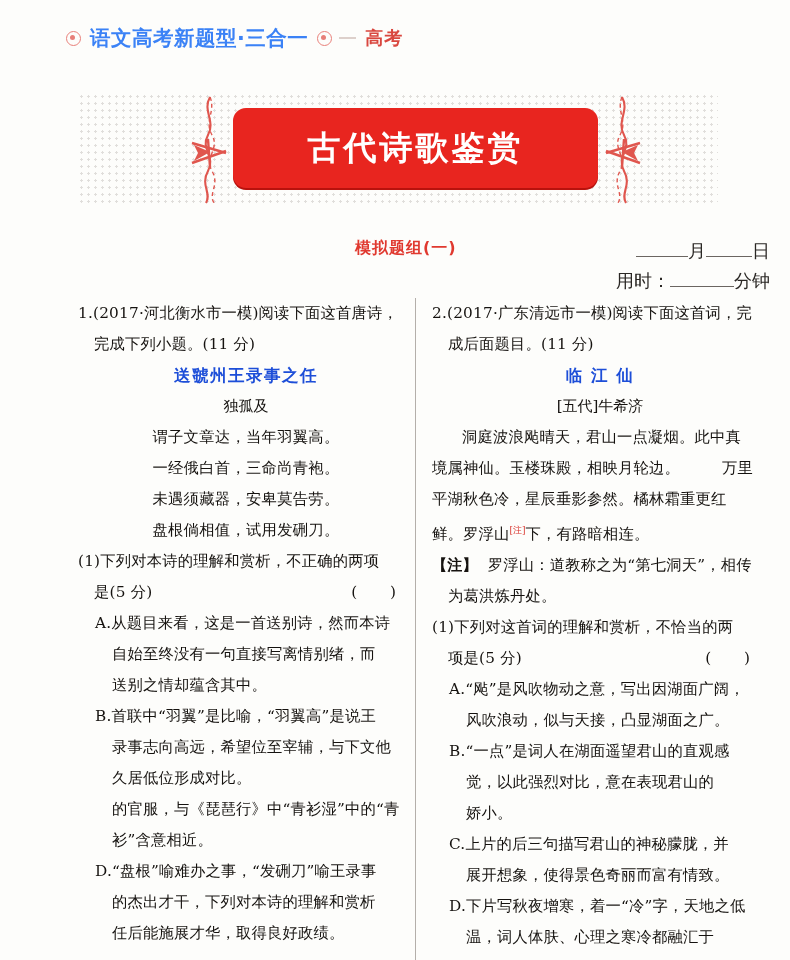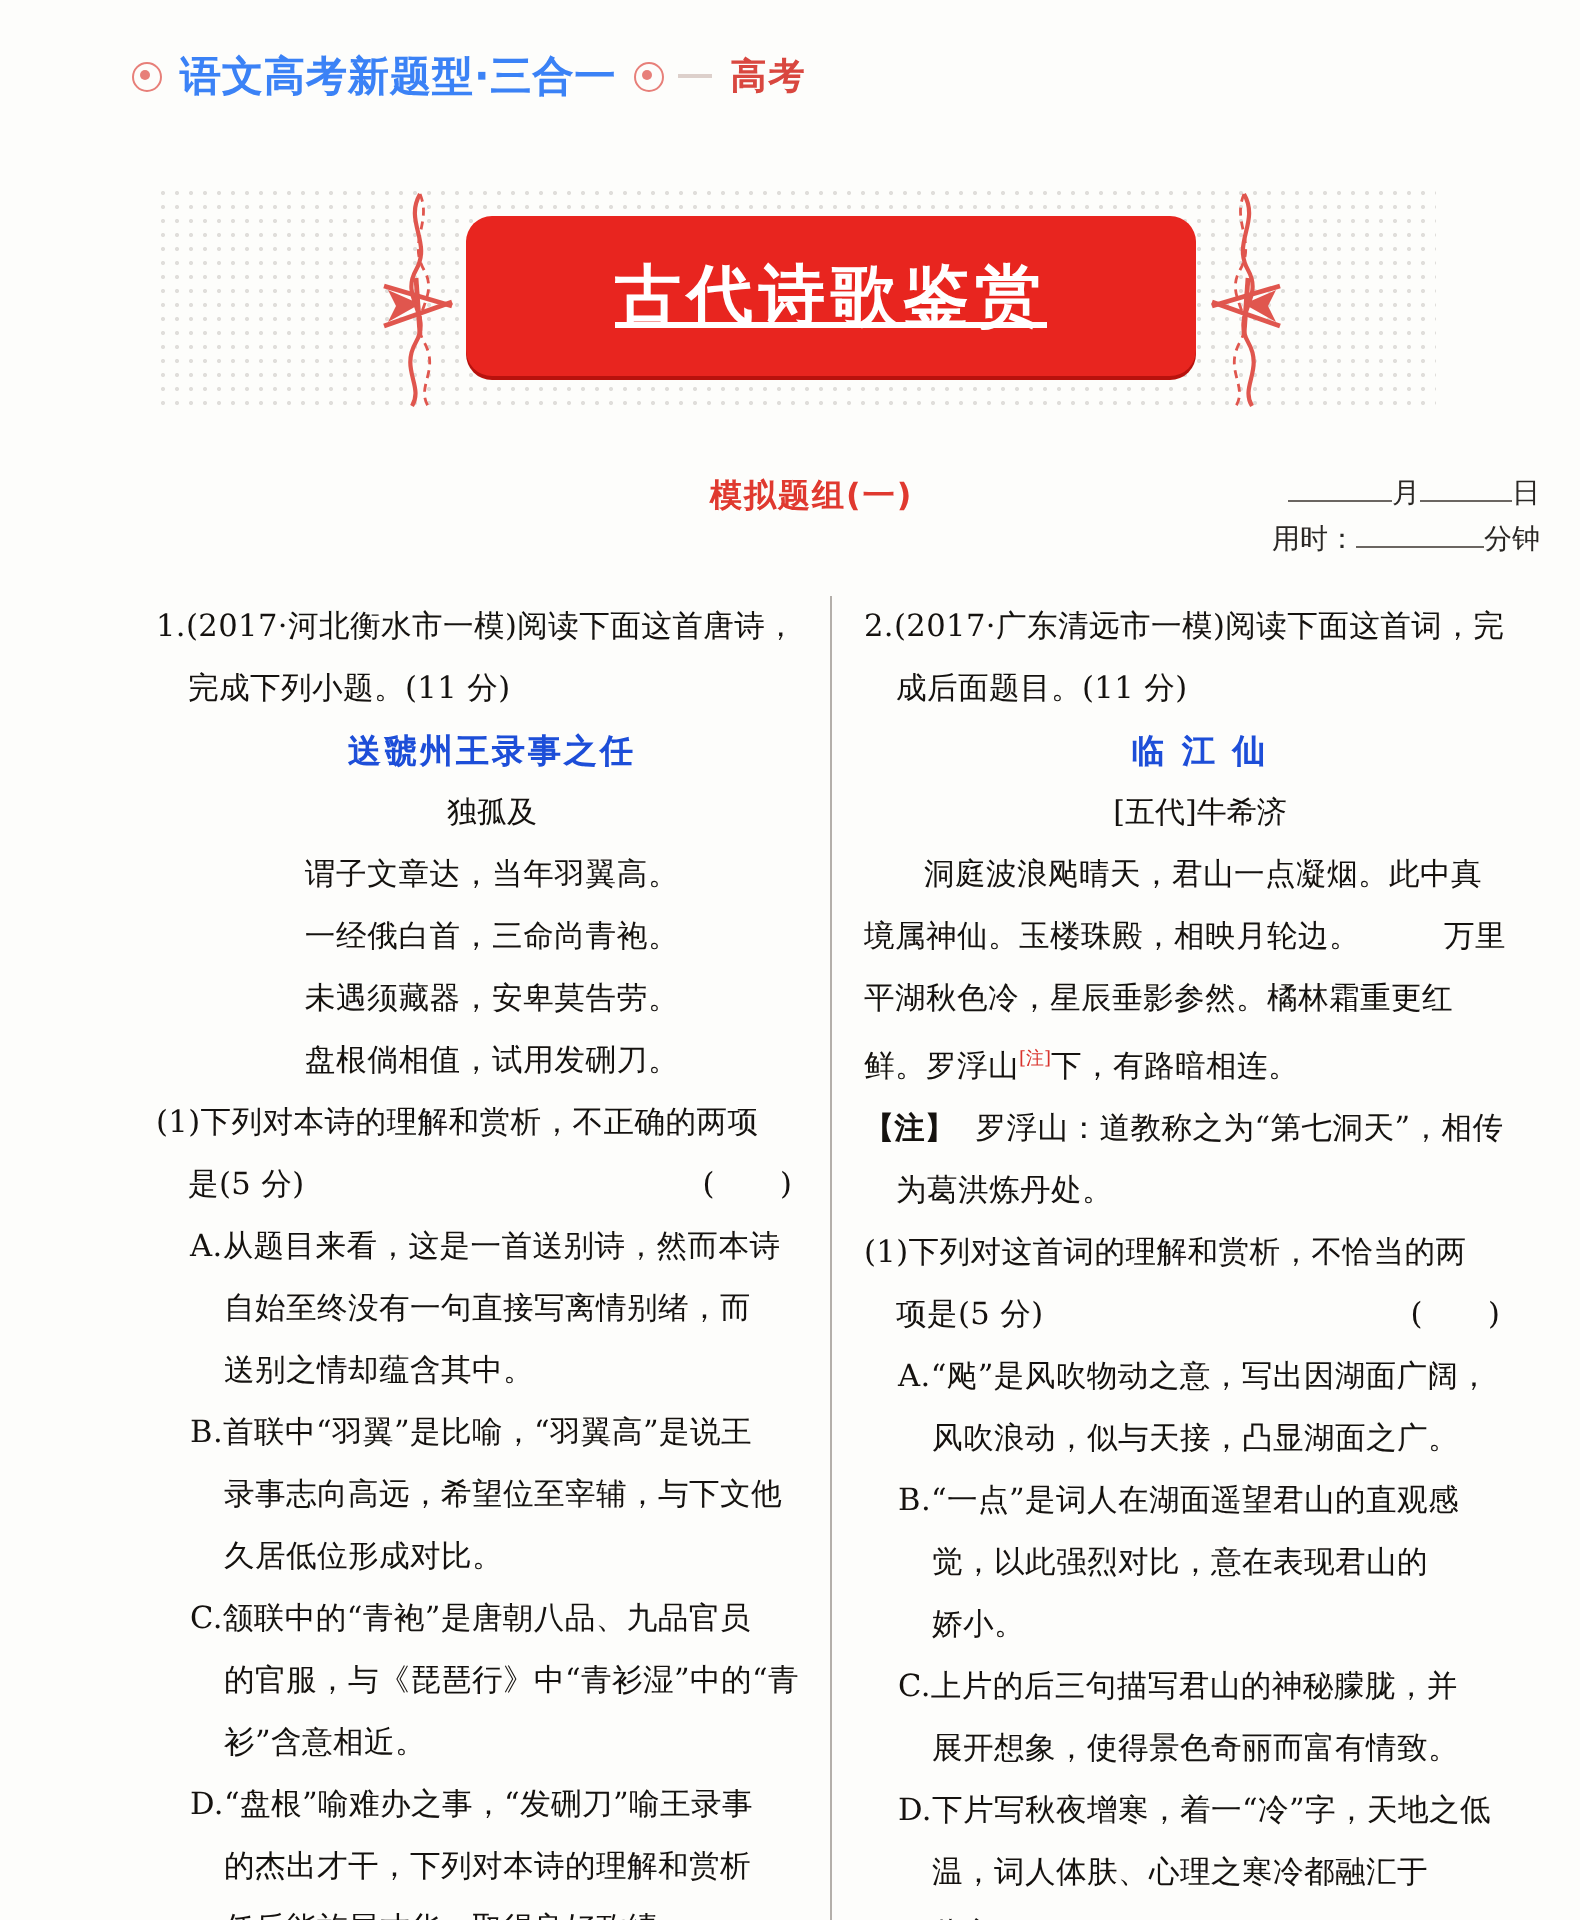--- a/index.html
+++ b/index.html
@@ -97,21 +97,20 @@
     align-items: center;
     justify-content: center;
   }
   .banner-title {
     font-family: "DejaVu Sans", "Liberation Sans", sans-serif;
     font-weight: bold;
     font-size: 33px;
     color: #ffffff;
     letter-spacing: 3px;
     white-space: nowrap;
-    text-decoration: underline;
   }
   .flourish {
     position: absolute;
     top: 2px;
     width: 46px;
     height: 110px;
   }
   .flourish.left  { left: 108px; }
   .flourish.right { left: 522px; transform: scaleX(-1); }
 
@@ -132,21 +131,21 @@
     font-size: 16px;
     color: #e0392f;
     letter-spacing: 1px;
     white-space: nowrap;
   }
   .datebox {
     position: absolute;
     right: 20px;
     top: 0px;
     width: 210px;
-    font-size: 14px;
+    font-size: 18px;
     color: #2a2724;
     text-align: right;
     line-height: 1.65;
   }
   .datebox .ln {
     display: inline-block;
     border-bottom: 1.2px solid #6b6661;
     height: 14px;
   }
   .w-a { width: 52px; }
@@ -323,23 +322,20 @@
     </div>
     <div class="opt cont">自始至终没有一句直接写离情别绪，而</div>
     <div class="opt cont">送别之情却蕴含其中。</div>
 
     <div class="opt">
       <span>B.</span><span>首联中“羽翼”是比喻，“羽翼高”是说王</span>
     </div>
     <div class="opt cont">录事志向高远，希望位至宰辅，与下文他</div>
     <div class="opt cont">久居低位形成对比。</div>
 
-    <div class="opt">
-      <span>C.</span><span>颔联中的“青袍”是唐朝八品、九品官员</span>
-    </div>
     <div class="opt cont">的官服，与《琵琶行》中“青衫湿”中的“青</div>
     <div class="opt cont">衫”含意相近。</div>
 
     <div class="opt">
       <span>D.</span><span>“盘根”喻难办之事，“发硎刀”喻王录事</span>
     </div>
     <div class="opt cont">的杰出才干，下列对本诗的理解和赏析</div>
     <div class="opt cont">任后能施展才华，取得良好政绩。</div>
 
   </div>

